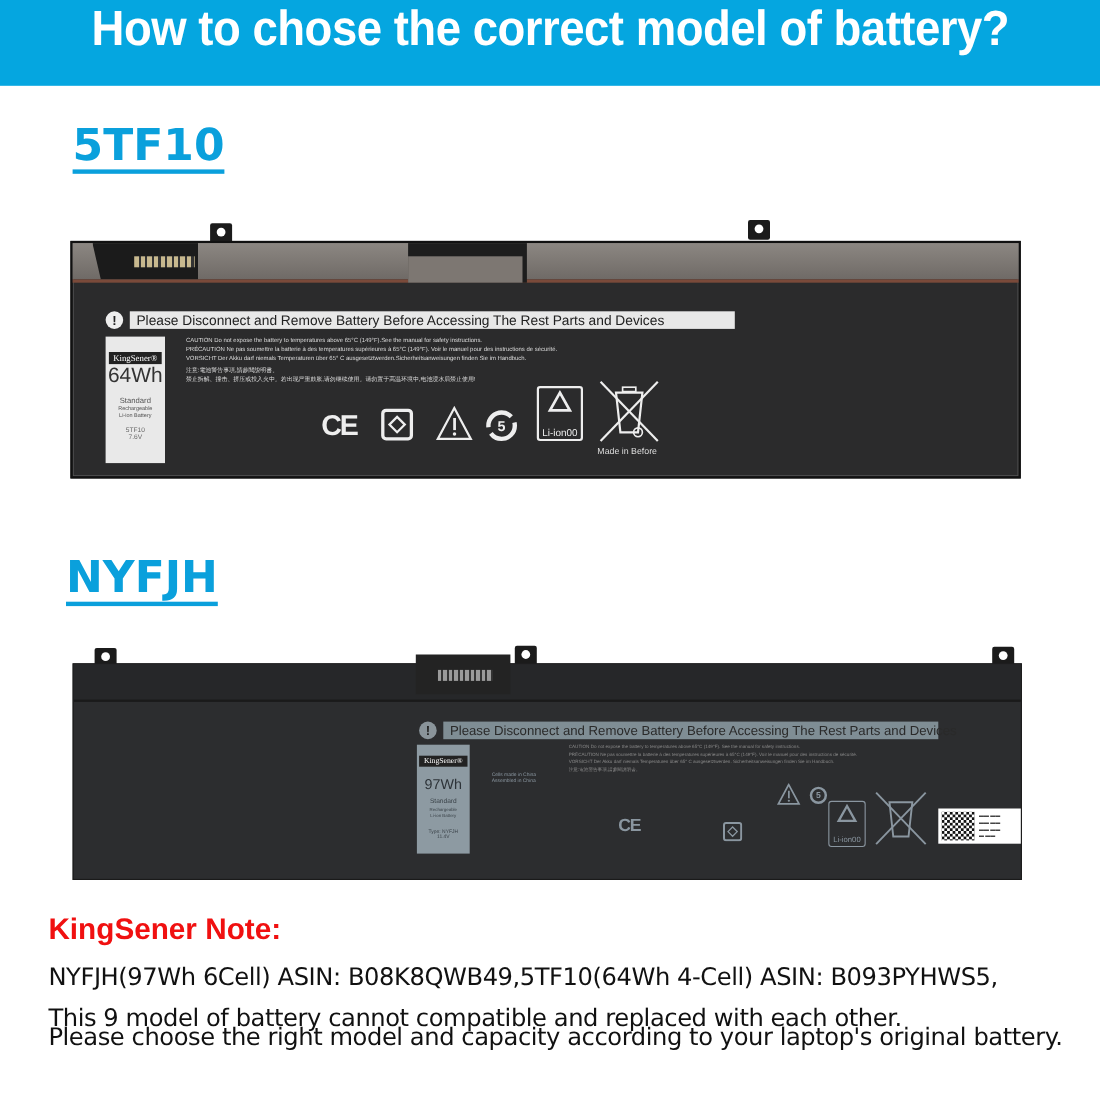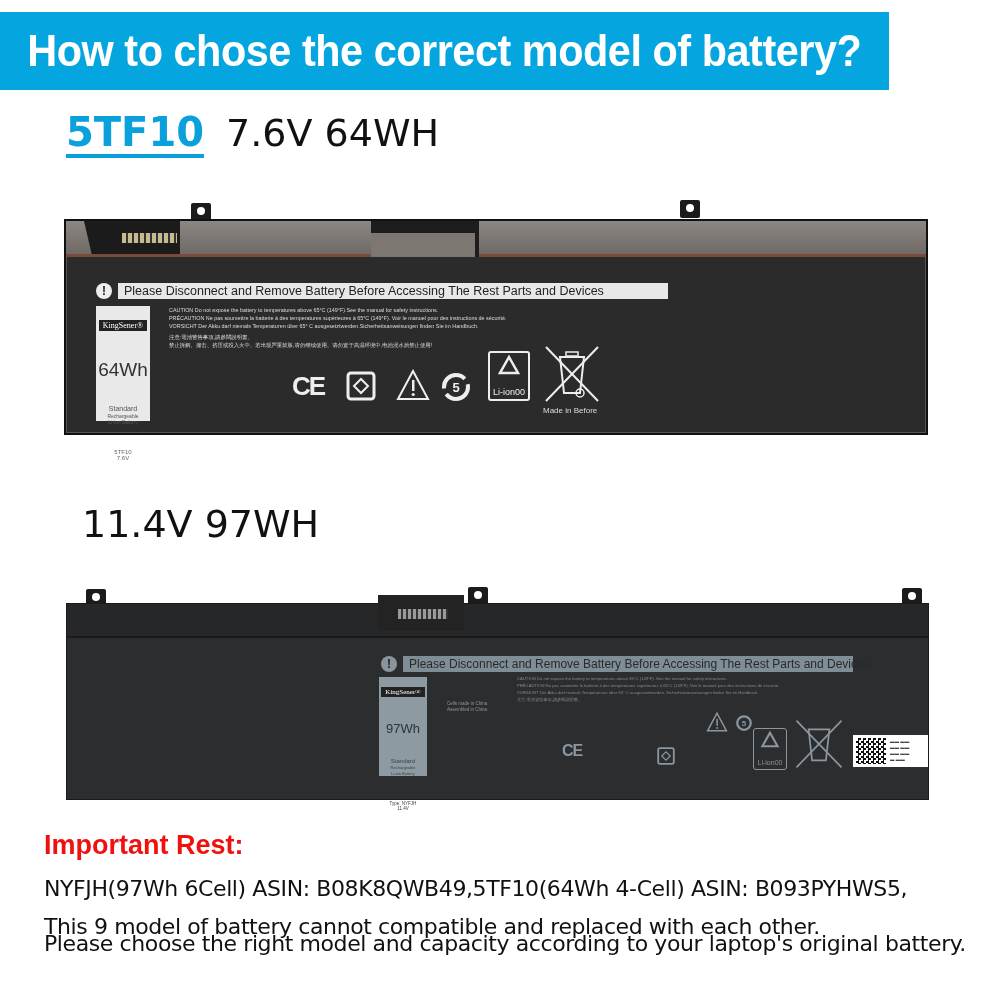--- a/index.html
+++ b/index.html
@@ -1,39 +1,39 @@
 <!DOCTYPE html>
 <html><head>
 <meta charset="utf-8">
 <style>
   * { box-sizing: border-box; margin: 0; padding: 0; }
   body { width: 1000px; height: 1000px; background: #ffffff; position: relative; overflow: hidden; font-family: "Liberation Sans", sans-serif; }
-  .banner { position: absolute; left: 0; top: 12px; width: 889px; height: 78px; background: #05a6e0; display: flex; align-items: center; justify-content: center; }
+  .banner { position: absolute; left: 0; top: 0; width: 1000px; height: 78px; background: #05a6e0; display: flex; align-items: flex-start; justify-content: center; }
   .banner-title { color: #fff; font-weight: bold; font-size: 45px; letter-spacing: -0.5px; font-family: "Liberation Sans", sans-serif; transform: scaleX(0.92); white-space: nowrap; }
   .model-head { position: absolute; display: flex; align-items: flex-end; }
   .model-code { color: #0aa0dc; font-weight: bold; font-size: 40px; font-family: "DejaVu Sans", sans-serif; border-bottom: 4px solid #0aa0dc; padding-bottom: 2px; line-height: 1; }
   .model-spec { color: #111; font-size: 38px; margin-left: 22px; font-family: "DejaVu Sans", sans-serif; line-height: 1; padding-bottom: 6px; }
 
   .battery { position: absolute; background: #2b2b2c; }
   .b1 { left: 64px; top: 219px; width: 864px; height: 216px; border: 2px solid #111; box-shadow: inset 0 0 0 1px #555; }
   .b1-rail { position: absolute; left: 0; top: 0; width: 100%; height: 36px; background: linear-gradient(#8c8782, #6f6a66); border-bottom: 3px solid #7a4a3a; }
   .b1-conn { position: absolute; left: 18px; top: 0; width: 96px; height: 33px; background: #1b1b1b; clip-path: polygon(0 0,100% 0,100% 100%,8% 100%); }
   .b1-pins { position: absolute; left: 38px; top: 12px; width: 55px; height: 10px; background: repeating-linear-gradient(90deg,#c8b98f 0 4px,#333 4px 6px); }
   .b1-gap { position: absolute; left: 305px; top: 0; width: 108px; height: 36px; background: #1d1d1d; }
   .b1-gap-in { position: absolute; left: 305px; top: 12px; width: 104px; height: 24px; background: #7d7772; }
   .tab { position: absolute; width: 20px; height: 18px; background: #1b1b1b; border-radius: 2px; }
   .tab::after { content:""; position: absolute; left: 6px; top: 4px; width: 8px; height: 8px; background: #fff; border-radius: 50%; }
 
   .warn-bar { position: absolute; display: flex; align-items: center; }
   .warn-icon { width: 16px; height: 16px; border-radius: 50%; background: #eee; color: #222; font-size: 12px; font-weight: bold; display: flex; align-items: center; justify-content: center; margin-right: 6px; }
   .warn-text { background: #e8e8e8; color: #222; font-size: 12.5px; padding: 1px 6px; white-space: nowrap; }
   .caution { position: absolute; color: #ddd; font-size: 5.4px; line-height: 8px; white-space: nowrap; }
-  .label-card { position: absolute; background: #e9e9e9; display: flex; flex-direction: column; align-items: center; gap: 16px; }
+  .label-card { position: absolute; background: #e9e9e9; display: flex; flex-direction: column; align-items: center; }
   .brand { background: #222; color: #fff; font-family: "Liberation Serif", serif; font-size: 8px; padding: 1px 4px; margin-top: 14px; }
-  .wh { color: #333; font-size: 19px; margin-top: 12px; }
+  .wh { color: #333; font-size: 19px; }
   .std { color: #555; font-size: 7px; margin-top: 8px; text-align: center; line-height: 8px; }
   .std small { font-size: 5px; display: block; line-height: 6px; }
   .mdl { color: #666; font-size: 6px; margin-top: 8px; text-align: center; }
   .sym { position: absolute; color: #eee; }
   .made { position: absolute; color: #ddd; font-size: 8px; }
 
   .b2 { left: 66px; top: 603px; width: 863px; height: 197px; background: #2c2d2f; border: 1px solid #1a1a1a; }
   .b2-top { position: absolute; left: 0; top: 0; width: 100%; height: 34px; background: #262729; border-bottom: 2px solid #1a1a1a; }
   .b2-conn { position: absolute; left: 311px; top: -9px; width: 86px; height: 36px; background: #232323; }
   .b2-pins { position: absolute; left: 20px; top: 14px; width: 50px; height: 10px; background: repeating-linear-gradient(90deg,#9a9a9a 0 3px,#333 3px 5px); }
@@ -46,21 +46,20 @@
 </style>
 </head>
 <body>
 
 <div class="banner">
   <div class="banner-title">How to chose the correct model of battery?</div>
 </div>
 
 <div class="model-head" style="left:66px; top:112px;">
   <span class="model-code">5TF10</span>
-  <span class="model-spec">7.6V 64WH</span>
 </div>
 
 <div class="tab" style="left:191px; top:203px;"></div>
 <div class="tab" style="left:680px; top:200px;"></div>
 <div class="battery b1">
   <div class="b1-rail"></div>
   <div class="b1-conn">
       <div class="b1-pins"></div>
     </div>
   <div class="b1-gap"></div>
@@ -117,21 +116,21 @@
     <path d="M18 12 L42 12 L38 48 L22 48 Z" fill="none" stroke="#eee" stroke-width="2"></path>
     <rect x="24" y="7" width="12" height="4" fill="none" stroke="#eee" stroke-width="1.5"></rect>
     <line x1="4" y1="2" x2="56" y2="56" stroke="#eee" stroke-width="2"></line>
     <line x1="56" y1="2" x2="4" y2="56" stroke="#eee" stroke-width="2"></line>
     <circle cx="38" cy="48" r="4" fill="none" stroke="#eee" stroke-width="1.5"></circle>
   </svg>
   <div class="made" style="left:477px; top:185px;">Made in Before</div>
 </div>
 
 <div class="model-head" style="left:60px; top:505px;">
-  <span class="model-spec">11.4V 97WH</span>
+  <span class="model-code">NYFJH</span>
 </div>
 
 <div class="tab" style="left:86px; top:589px;"></div>
 <div class="tab" style="left:468px; top:587px;"></div>
 <div class="tab" style="left:902px; top:588px;"></div>
 <div class="battery b2">
   <div class="b2-top"></div>
   <div class="b2-conn">
       <div class="b2-pins"></div>
     </div>
@@ -191,16 +190,16 @@
     <path d="M18 12 L42 12 L38 48 L22 48 Z" fill="none" stroke="#8a96a0" stroke-width="2"></path>
     <line x1="4" y1="2" x2="56" y2="56" stroke="#8a96a0" stroke-width="2"></line>
     <line x1="56" y1="2" x2="4" y2="56" stroke="#8a96a0" stroke-width="2"></line>
   </svg>
   <div class="qr-label" style="left:786px; top:131px; width:75px; height:32px;">
     <div class="qr"></div>
     <div class="qr-txt">▬▬ ▬▬<br>▬▬ ▬▬<br>▬▬ ▬▬<br>▬ ▬▬</div>
   </div>
 </div>
 
-<div class="note-title">Important Rest:</div>
+<div class="note-title">KingSener Note:</div>
 <div class="note-line" style="top:876px;">NYFJH(97Wh 6Cell) ASIN: B08K8QWB49,5TF10(64Wh 4-Cell) ASIN: B093PYHWS5,</div>
 <div class="note-line" style="top:914px;">This 9 model of battery cannot compatible and replaced with each other.</div>
 <div class="note-line" style="top:931px;">Please choose the right model and capacity according to your laptop's original battery.</div>
 
 </body></html>

